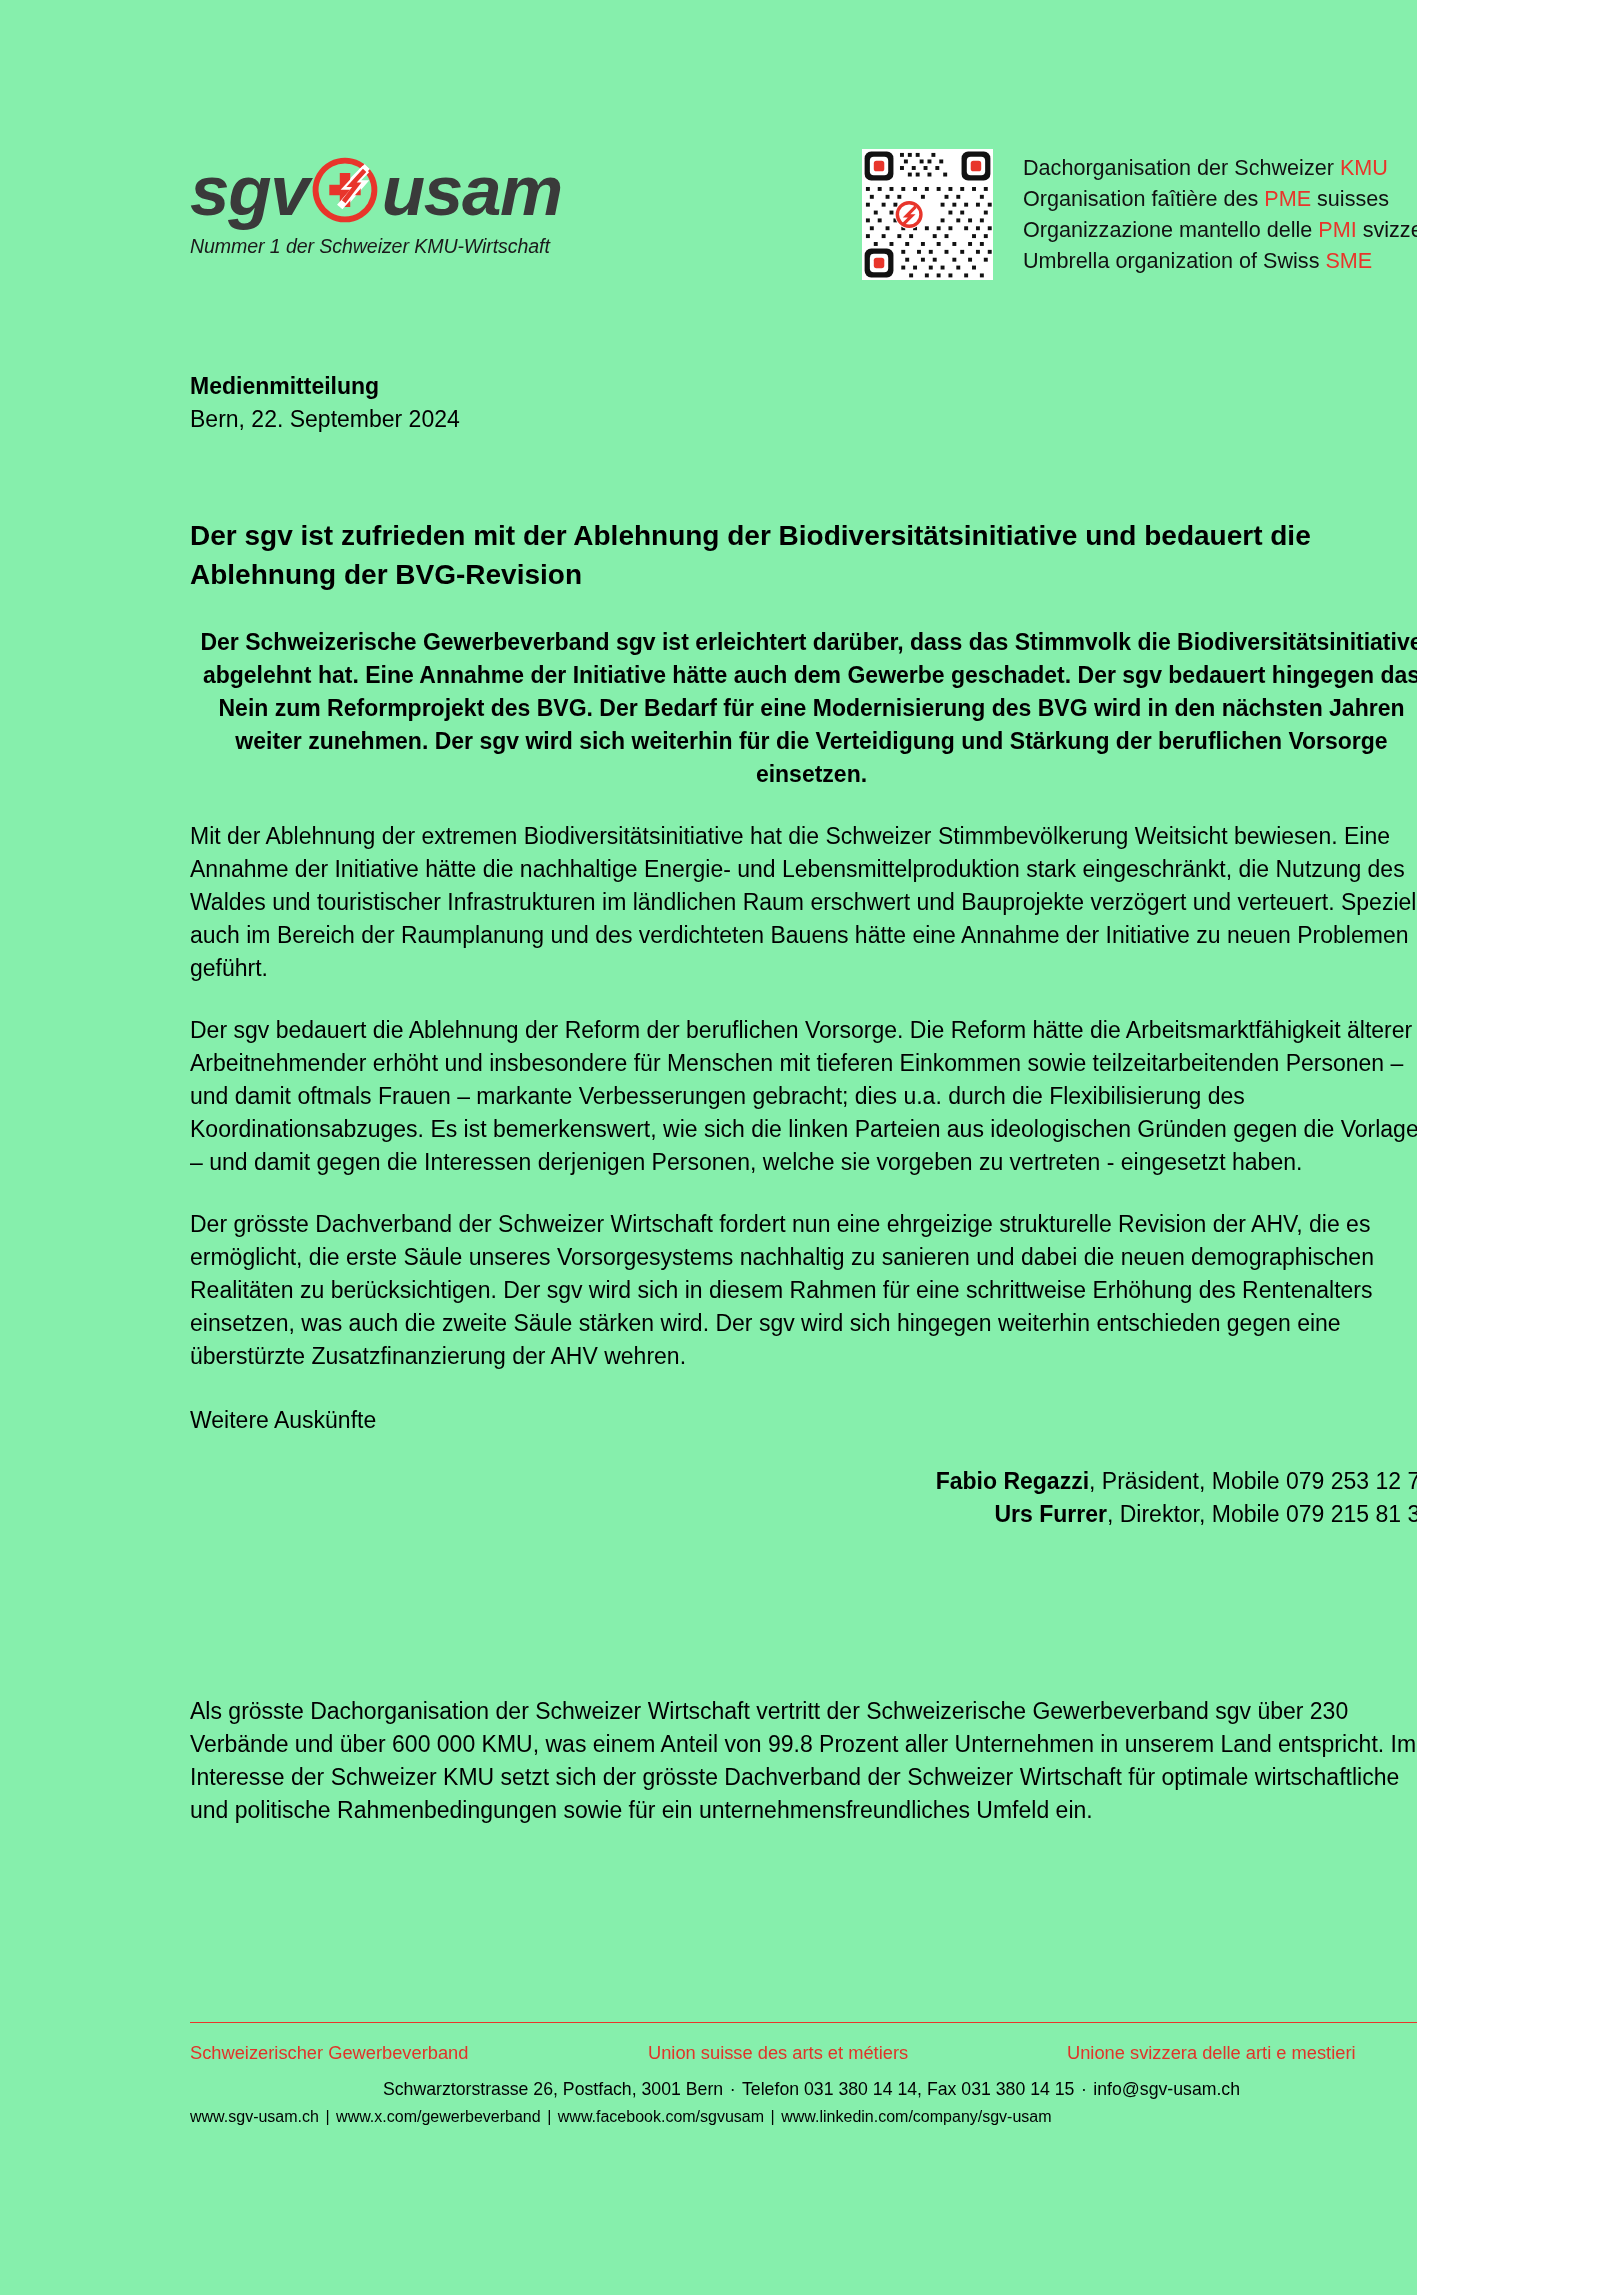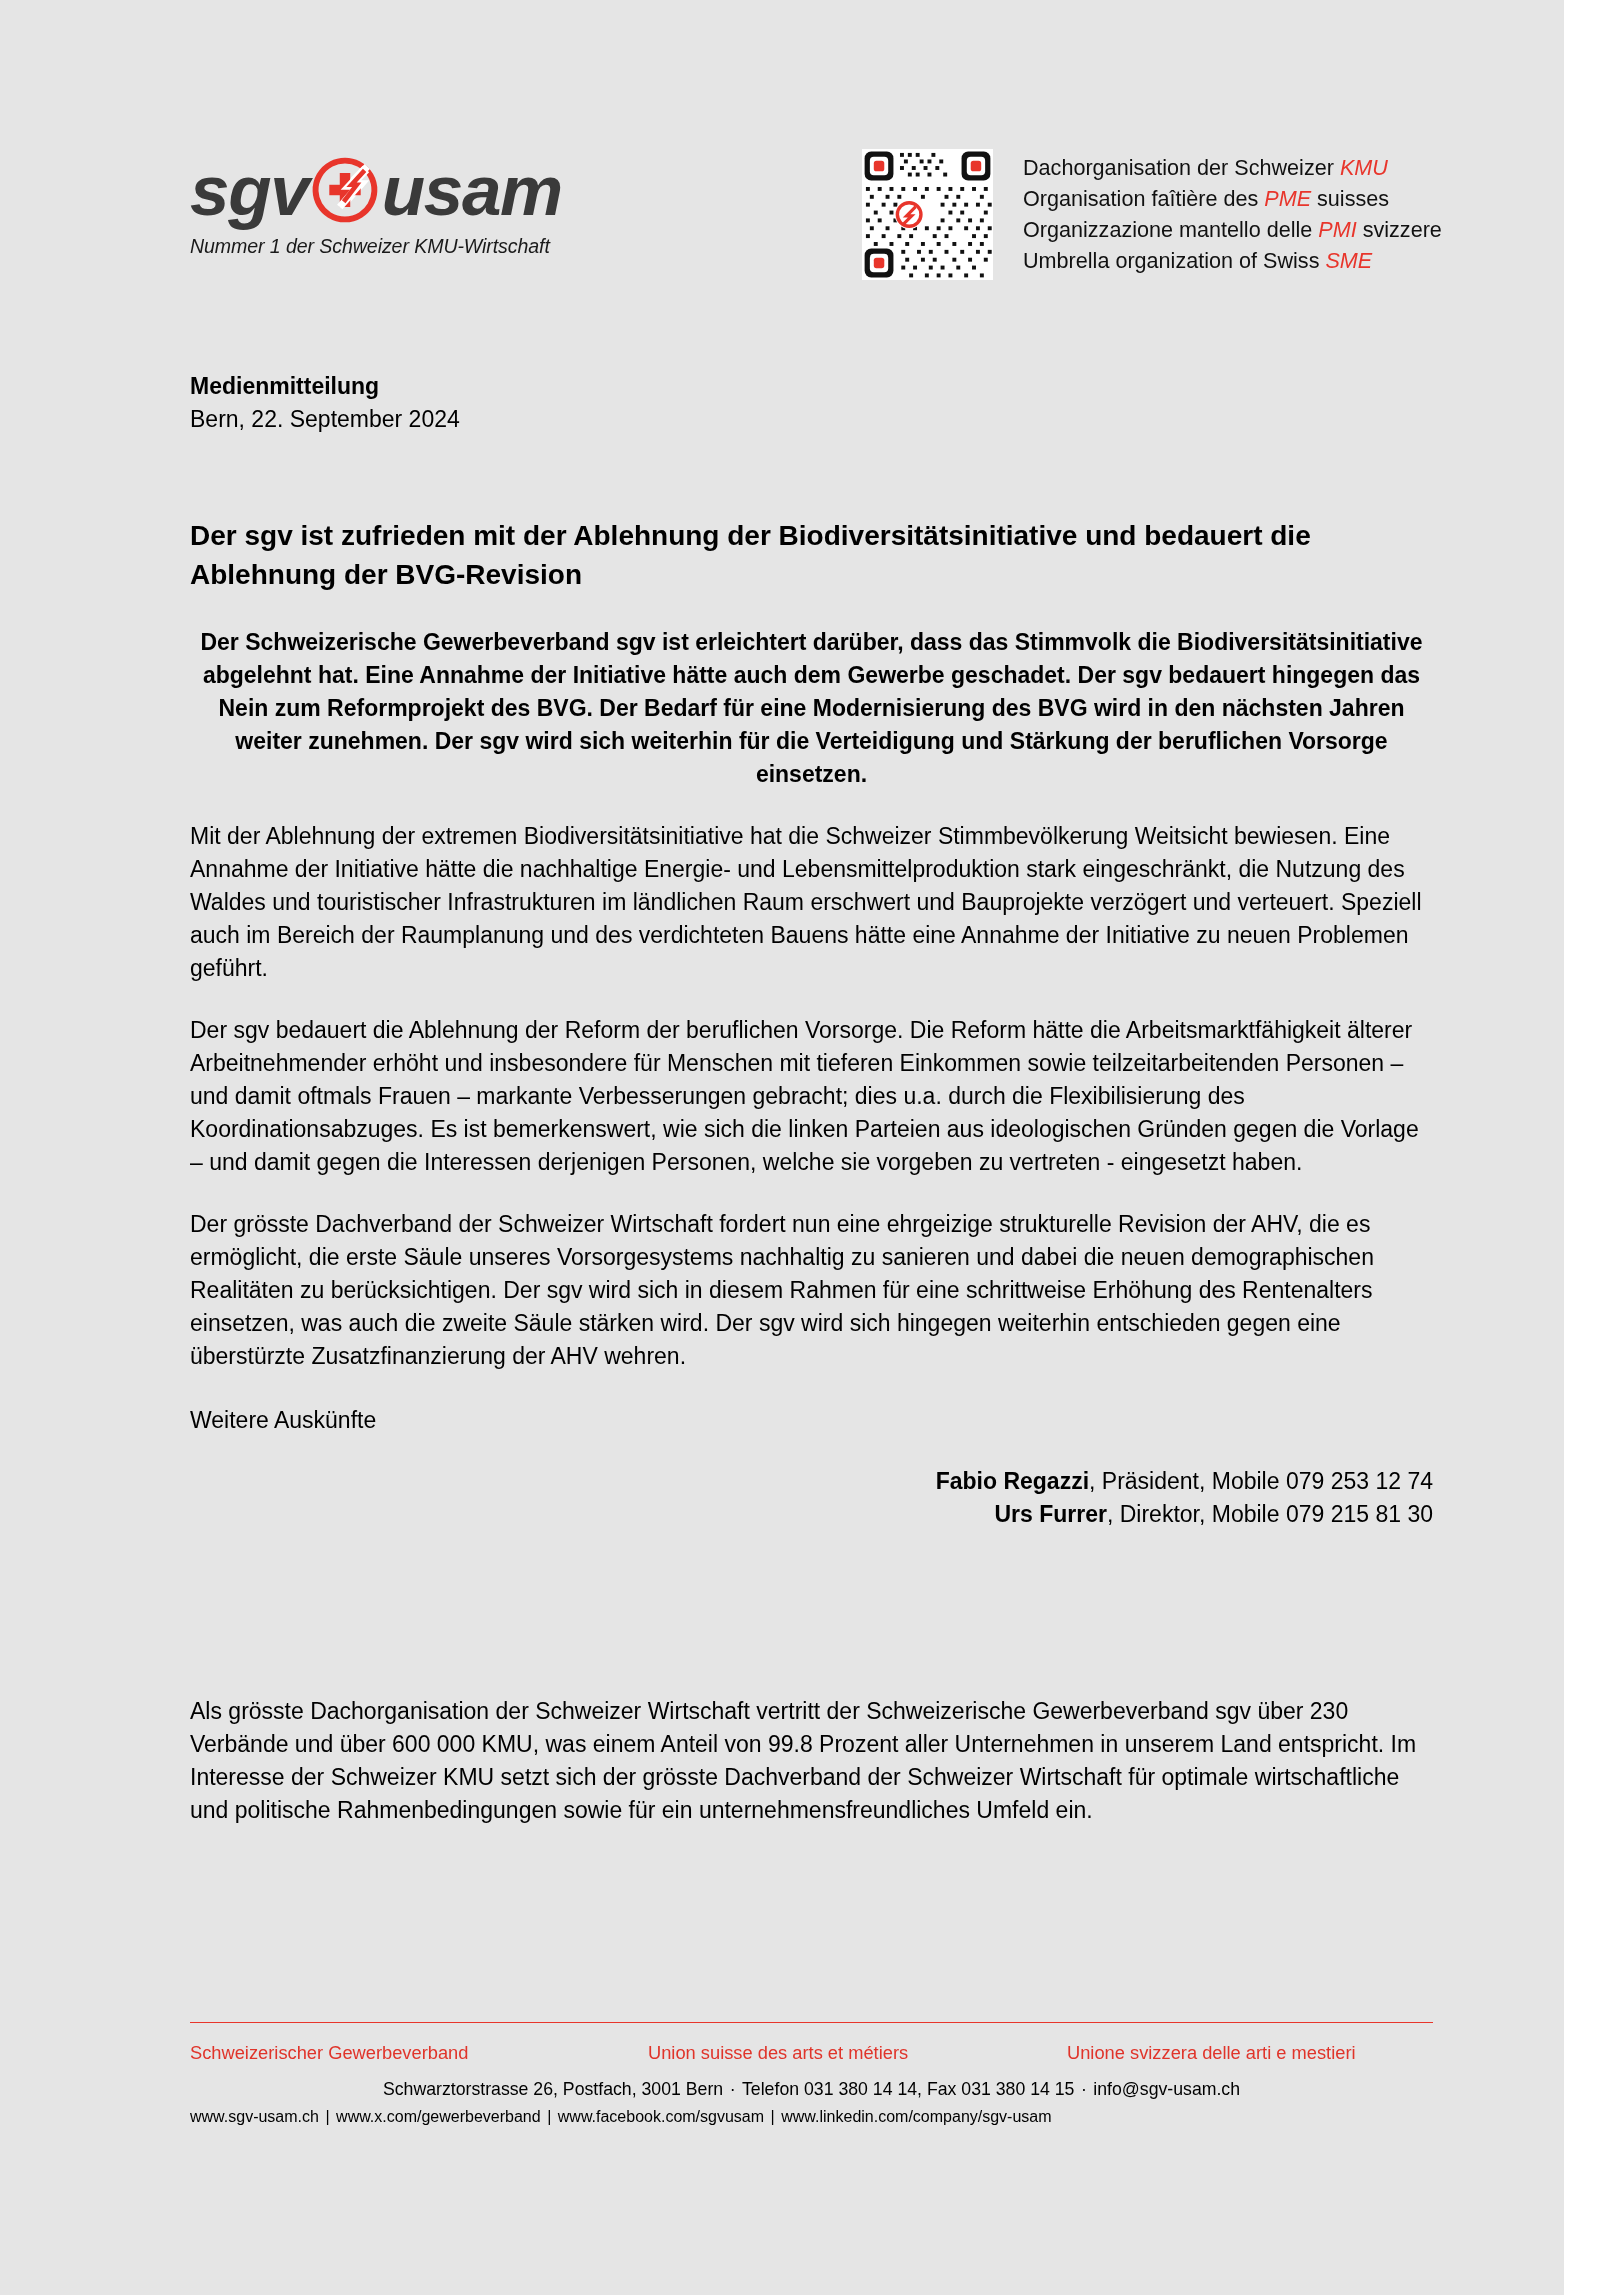--- a/index.html
+++ b/index.html
@@ -6,23 +6,23 @@
     margin: 0;
     padding: 0;
     background: #ffffff;
   }
   body {
     font-family: "Liberation Sans", sans-serif;
     color: #000000;
   }
   .page {
     position: relative;
-    width: 1564px;
+    width: 1417px;
     height: 2295px;
-    background: #e5e5e5;
+    background: #86efac;
     overflow: hidden;
     box-sizing: border-box;
   }
 
   
   .masthead {
     position: absolute;
     left: 0;
     top: 0;
     width: 1622px;
@@ -80,21 +80,21 @@
   .org-lines {
     margin-left: 30px;
     padding-top: 2.6px;
   }
   .org-line {
     font-size: 21.6px;
     line-height: 31px;
     color: #111111;
     white-space: nowrap;
   }
-  .accent { color: #e8352b; font-style: italic; }
+  .accent { color: #e8352b; }
 
   
   .content {
     position: absolute;
     left: 190px;
     top: 370px;
     width: 1243px;
   }
   .meta-line {
     font-size: 23px;

